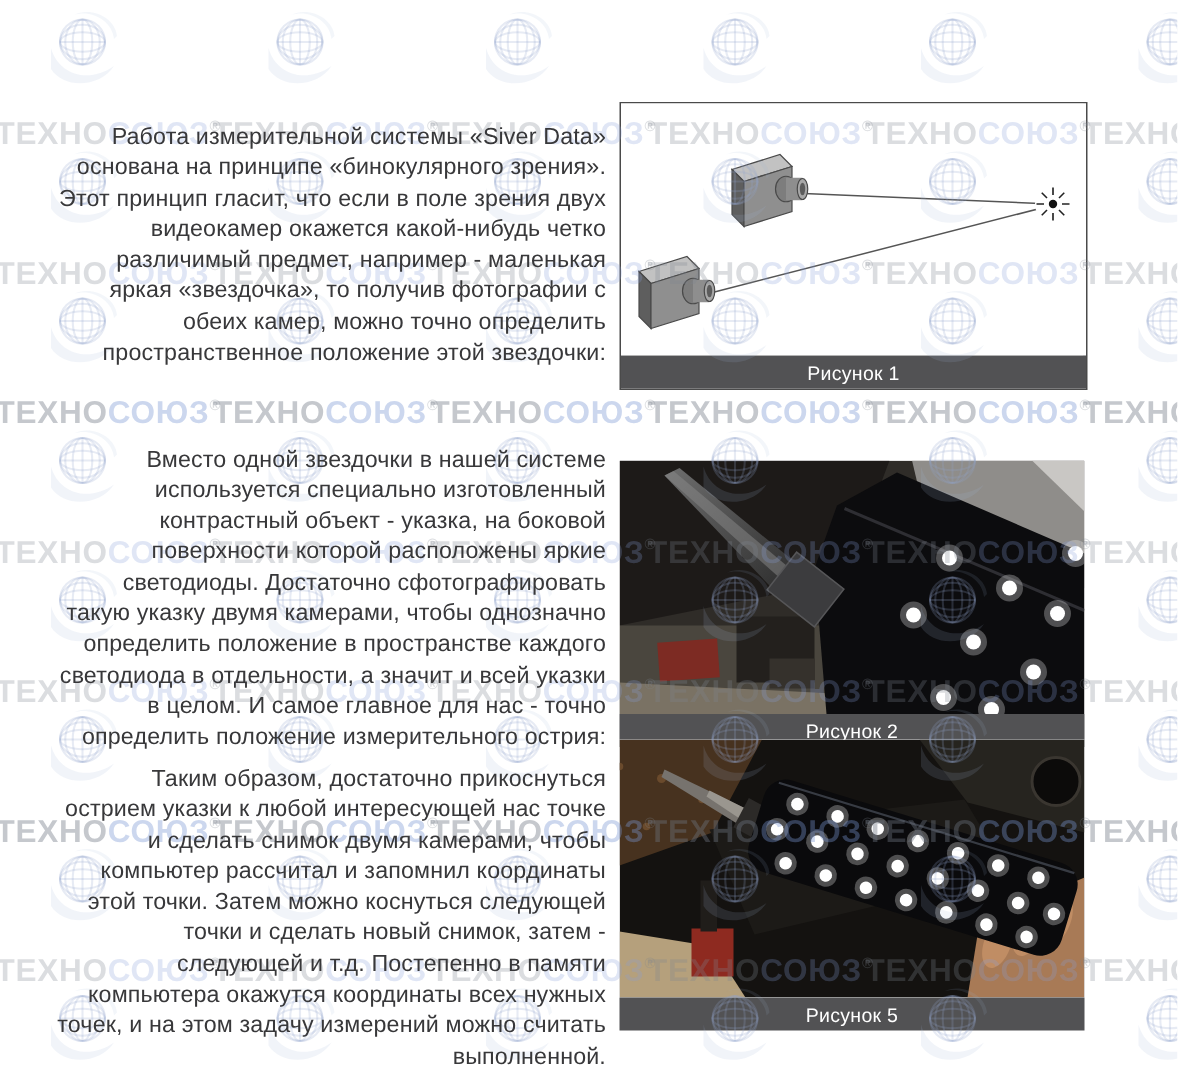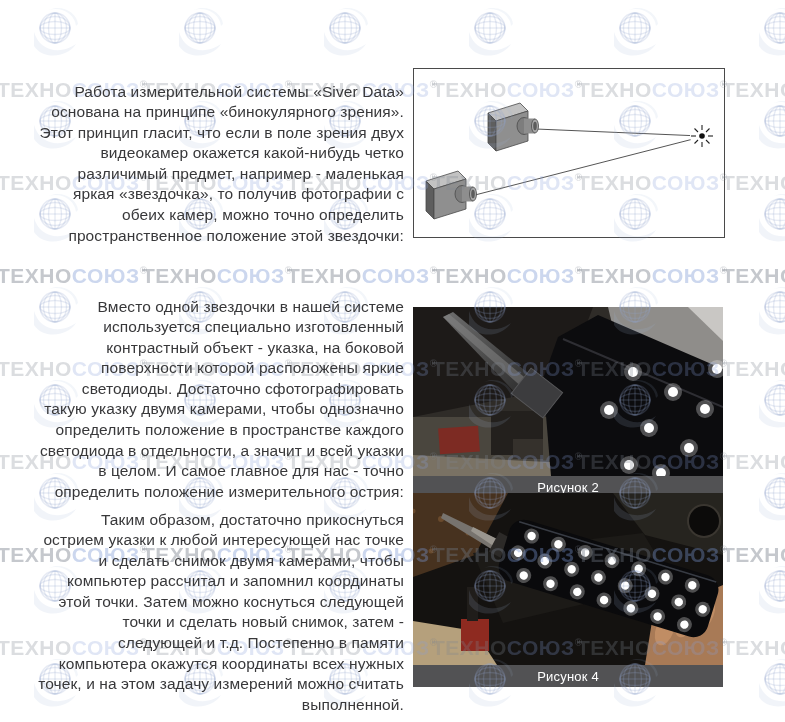--- a/index.html
+++ b/index.html
@@ -772,20 +772,23 @@
             <line x1="294" y1="67" x2="299" y2="67"></line>
             <line x1="280.5" y1="59.5" x2="284" y2="63"></line>
             <line x1="292" y1="71" x2="295.5" y2="74.5"></line>
             <line x1="280.5" y1="74.5" x2="284" y2="71"></line>
             <line x1="292" y1="63" x2="295.5" y2="59.5"></line>
           </g>
           <circle cx="288" cy="67" r="2.8" fill="#111"></circle>
         </g>
       </svg>
     </div>
+    <div class="fig-cap">
+      <span>Рисунок 1</span>
+    </div>
   </div>
 
   <div class="figure" id="figure-2">
     <div class="fig-img">
       <svg width="310" height="169" viewBox="0 0 310 169">
         <defs>
           <linearGradient id="coneg" x1="0" y1="0" x2="1" y2="1">
             <stop offset="0" stop-color="#6e6e6e"></stop>
               <stop offset="1" stop-color="#232323"></stop>
           </linearGradient>
@@ -881,17 +884,17 @@
               <use href="#led3" x="168" y="106"></use>
             <use href="#led3" x="196" y="106"></use>
               <use href="#led3" x="224" y="106"></use>
               <use href="#led3" x="252" y="106"></use>
             <use href="#led3" x="280" y="106"></use>
           </g>
         </g>
       </svg>
     </div>
     <div class="fig-cap">
-      <span>Рисунок 4</span>
+      <span>Рисунок 5</span>
     </div>
   </div>
 
 </div>
 
 </body></html>

